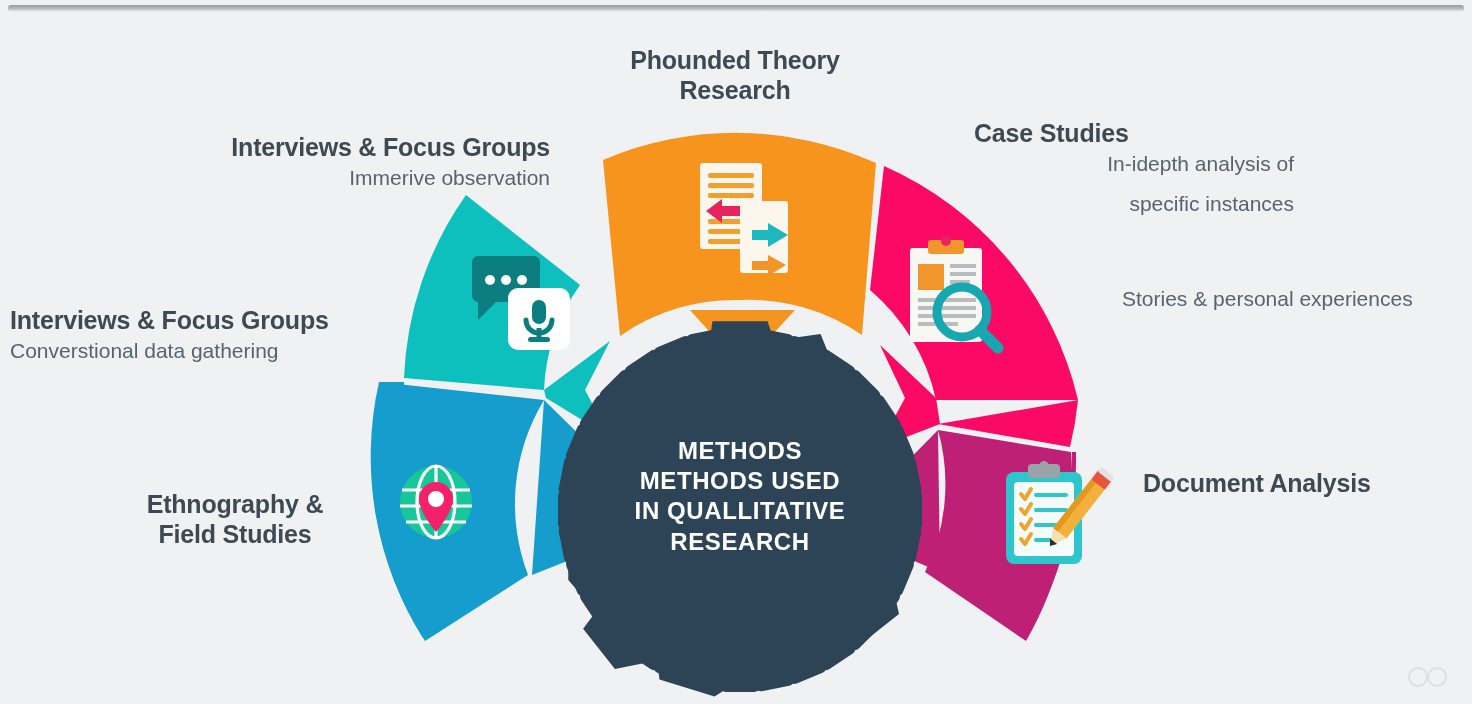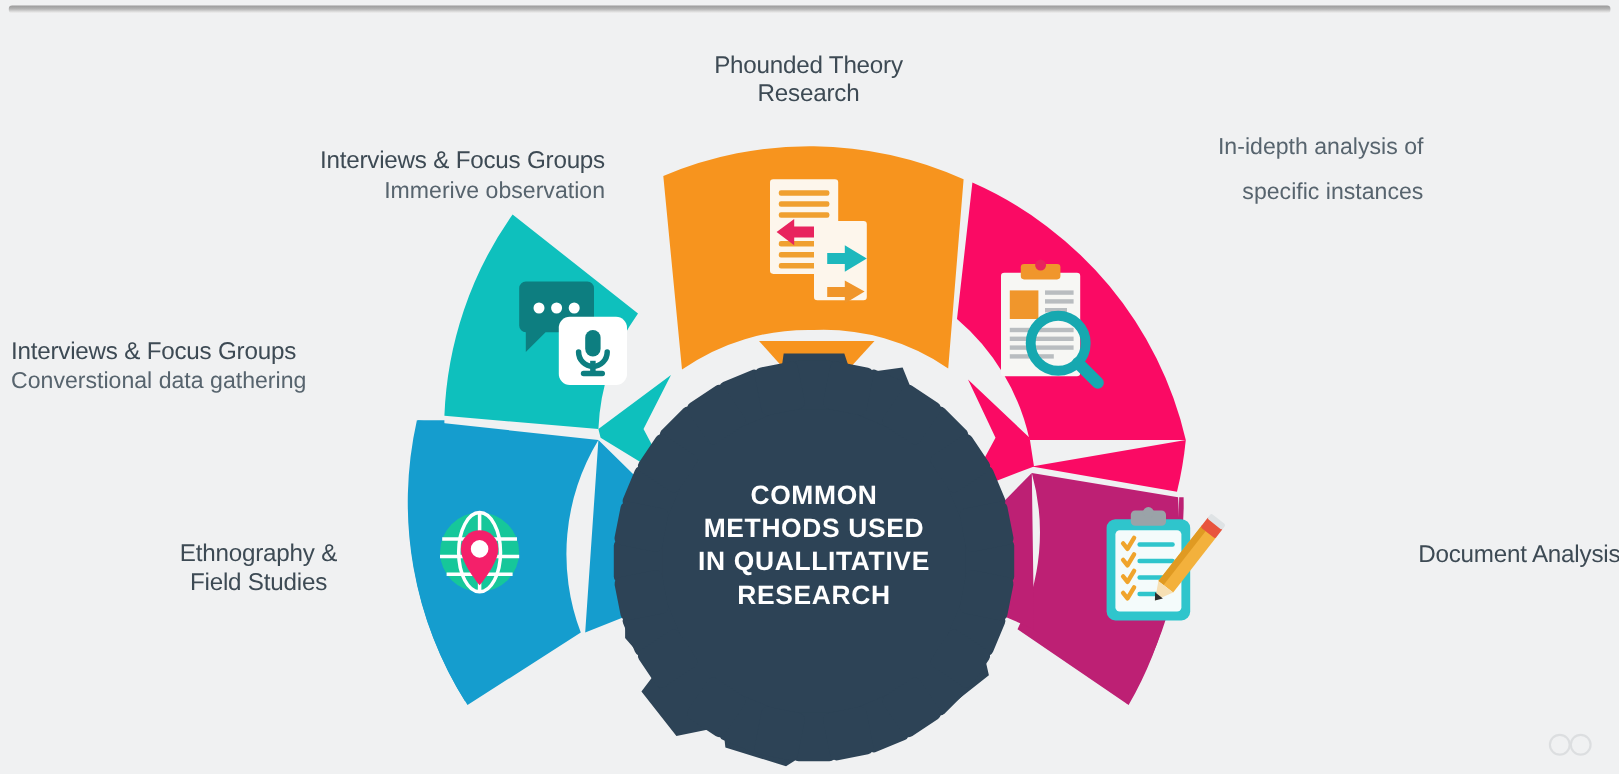--- a/index.html
+++ b/index.html
@@ -42,43 +42,43 @@
     height: 704px;
   }
 
   
   .label {
     position: absolute;
     color: #3e4b55;
     line-height: 1.18;
   }
   .label .ttl {
-    font-size: 22px;
-    font-weight: 400;
+    font-size: 25px;
+    font-weight: 700;
     color: #3d4a54;
     letter-spacing: -0.2px;
     white-space: nowrap;
   }
   .label .sub {
     font-size: 21px;
     font-weight: 400;
     color: #57646e;
     margin-top: 3px;
     white-space: nowrap;
   }
 
   
   #lbl-grounded      { left: 560px;  top: 46px;  width: 350px; text-align: center; }
   #lbl-interviews-a  { left: 150px;  top: 133px; width: 400px; text-align: right;  }
   #lbl-interviews-b  { left: 10px;   top: 306px; width: 360px; text-align: left;   }
   #lbl-ethnography   { left: 110px;  top: 490px; width: 250px; text-align: center; }
   #lbl-case          { left: 974px;  top: 119px; width: 320px; text-align: left;   }
   #lbl-case .sub     { text-align: right; }
   #lbl-narrative     { left: 1122px; top: 284px; width: 340px; text-align: left;   }
-  #lbl-document      { left: 1143px; top: 491px; width: 330px; text-align: right;   }
+  #lbl-document      { left: 1143px; top: 469px; width: 330px; text-align: left;   }
 
   #lbl-interviews-a .sub { text-align: right; }
   #lbl-ethnography .ttl  { white-space: normal; }
 
   
   #gear-text {
     position: absolute;
     left: 596px;
     top: 436px;
     width: 288px;
@@ -308,21 +308,21 @@
         <rect x="58" y="10" width="6" height="64" fill="#e09a22"></rect>
         <rect x="58" y="0" width="17" height="12" rx="2" fill="#e8543d"></rect>
         <rect x="58" y="-4" width="17" height="6" rx="2" fill="#dfe3e5"></rect>
         <polygon points="58,74 75,74 66.5,90" fill="#f7e0b4"></polygon>
         <polygon points="62,84 71,84 66.5,90" fill="#2d2d2d"></polygon>
       </g>
     </g>
   </svg>
 
   <div id="gear-text">
-    <div>COMMON</div>
+    <div>METHODS</div>
     <div>METHODS USED</div>
     <div>IN QUALLITATIVE</div>
     <div>RESEARCH</div>
   </div>
 
   <div class="label" id="lbl-grounded">
     <div class="ttl">Phounded Theory</div>
     <div class="ttl">Research</div>
   </div>
 
@@ -335,25 +335,27 @@
     <div class="ttl">Interviews &amp; Focus Groups</div>
     <div class="sub">Converstional data gathering</div>
   </div>
 
   <div class="label" id="lbl-ethnography">
     <div class="ttl">Ethnography &amp;</div>
     <div class="ttl">Field Studies</div>
   </div>
 
   <div class="label" id="lbl-case">
+    <div class="ttl">Case Studies</div>
     <div class="sub">In-idepth analysis of</div>
     <div class="sub" style="margin-top:16px;padding-left:8px;">specific instances</div>
   </div>
 
   <div class="label" id="lbl-narrative">
+    <div class="sub">Stories &amp; personal experiences</div>
   </div>
 
   <div class="label" id="lbl-document">
     <div class="ttl">Document Analysis</div>
   </div>
 
   <svg id="watermark" viewBox="0 0 44 26">
     <circle cx="12" cy="13" r="9" fill="none" stroke="#9aa0a5" stroke-width="2"></circle>
     <circle cx="31" cy="13" r="9" fill="none" stroke="#9aa0a5" stroke-width="2"></circle>
   </svg>

